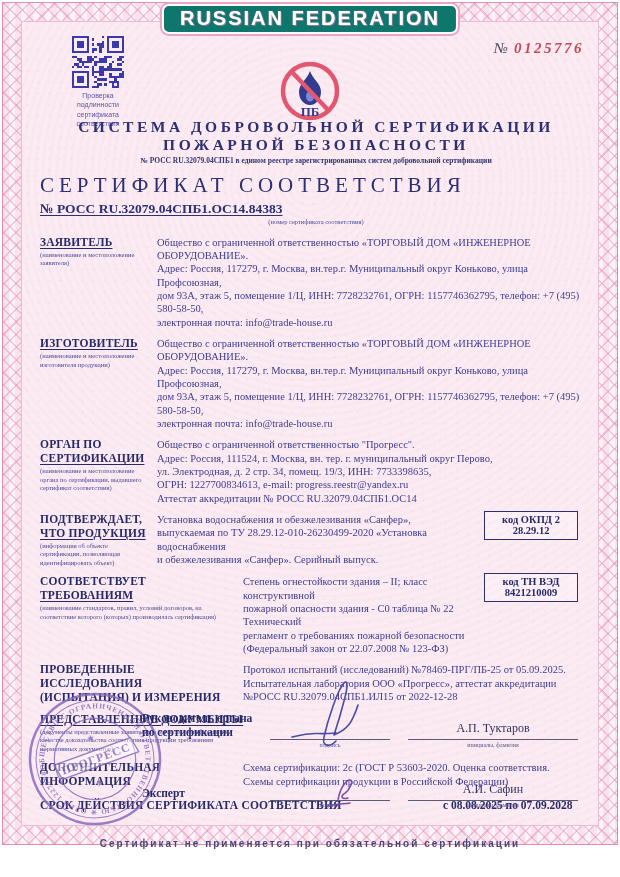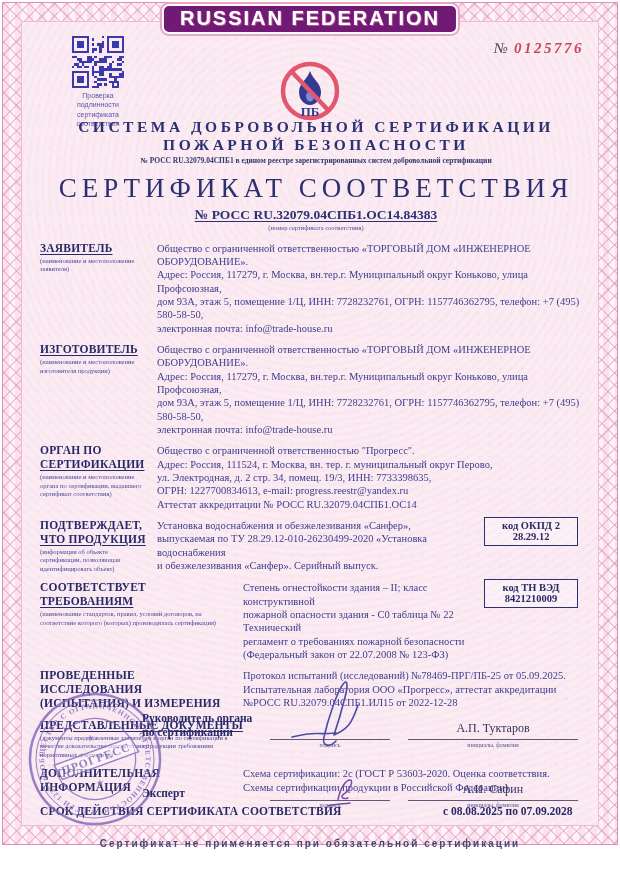--- a/index.html
+++ b/index.html
@@ -23,21 +23,21 @@
     border:1px solid #eebbd2;
     background:
       repeating-radial-gradient(circle at 50% 20%, rgba(228,150,186,.06) 0 3px, transparent 3px 7px),
       radial-gradient(circle, rgba(228,150,186,.13) 0.8px, transparent 1.3px),
       #fbecf3;
     background-size:auto, 11px 11px, auto;
   }
   
   .banner {
     position:absolute; top:4px; left:50%; transform:translateX(-50%);
-    background:#701a75; border:2.5px solid #ffffff; border-radius:7px;
+    background:#0f766e; border:2.5px solid #ffffff; border-radius:7px;
     box-shadow:0 0 0 2px #e8a5c7;
     padding:1px 16px 2px; z-index:5;
     font-family:"Liberation Sans", sans-serif; font-weight:bold;
     font-size:20px; letter-spacing:2px; color:#ffffff; white-space:nowrap;
     text-shadow:0 0 1px rgba(236,160,200,.9), 1px 1px 0 rgba(220,130,175,.55);
   }
   
   .qr-block { position:absolute; left:40px; top:14px; width:72px; text-align:center; }
   .qr-block svg { width:52px; height:52px; display:block; margin:0 auto; }
   .qr-caption {
@@ -52,25 +52,25 @@
   .cert-no .digits { color:#c34a58; font-weight:bold; letter-spacing:2.5px; }
   .logo { position:absolute; top:36px; left:50%; transform:translateX(-50%); width:64px; height:66px; }
   
   .content { position:absolute; left:18px; right:6px; top:96px; color:#2c2f72; }
   .sys-title {
     text-align:center; font-weight:bold; font-size:15.5px; letter-spacing:3.5px;
     line-height:1.15; color:#2c2f72; white-space:pre-line;
   }
   .reg-line { text-align:center; font-weight:bold; font-size:7.5px; margin-top:2px; color:#33366f; }
   .main-title {
-    text-align:center; font-size:27px; letter-spacing:5px; margin-top:8px;
+    font-size:21px; letter-spacing:5px; margin-top:8px;
     color:#2c2f72; white-space:nowrap;
   }
   .main-no {
-    text-align:center; font-weight:bold; font-size:13.5px; margin-top:3px;
+    font-weight:bold; font-size:13.5px; margin-top:3px;
     text-decoration:underline; text-underline-offset:2px; color:#2c2f72;
   }
   .main-no-cap { text-align:center; font-size:6.5px; margin-top:1px; color:#4a4a9a; }
   
   .rows { margin-top:11px; }
   .row { display:flex; margin-bottom:8px; position:relative; }
   .lbl { flex:0 0 auto; padding-right:8px; }
   .lbl-sm { width:117px; }
   .lbl-lg { width:203px; }
   .lbl-xl { width:385px; }

